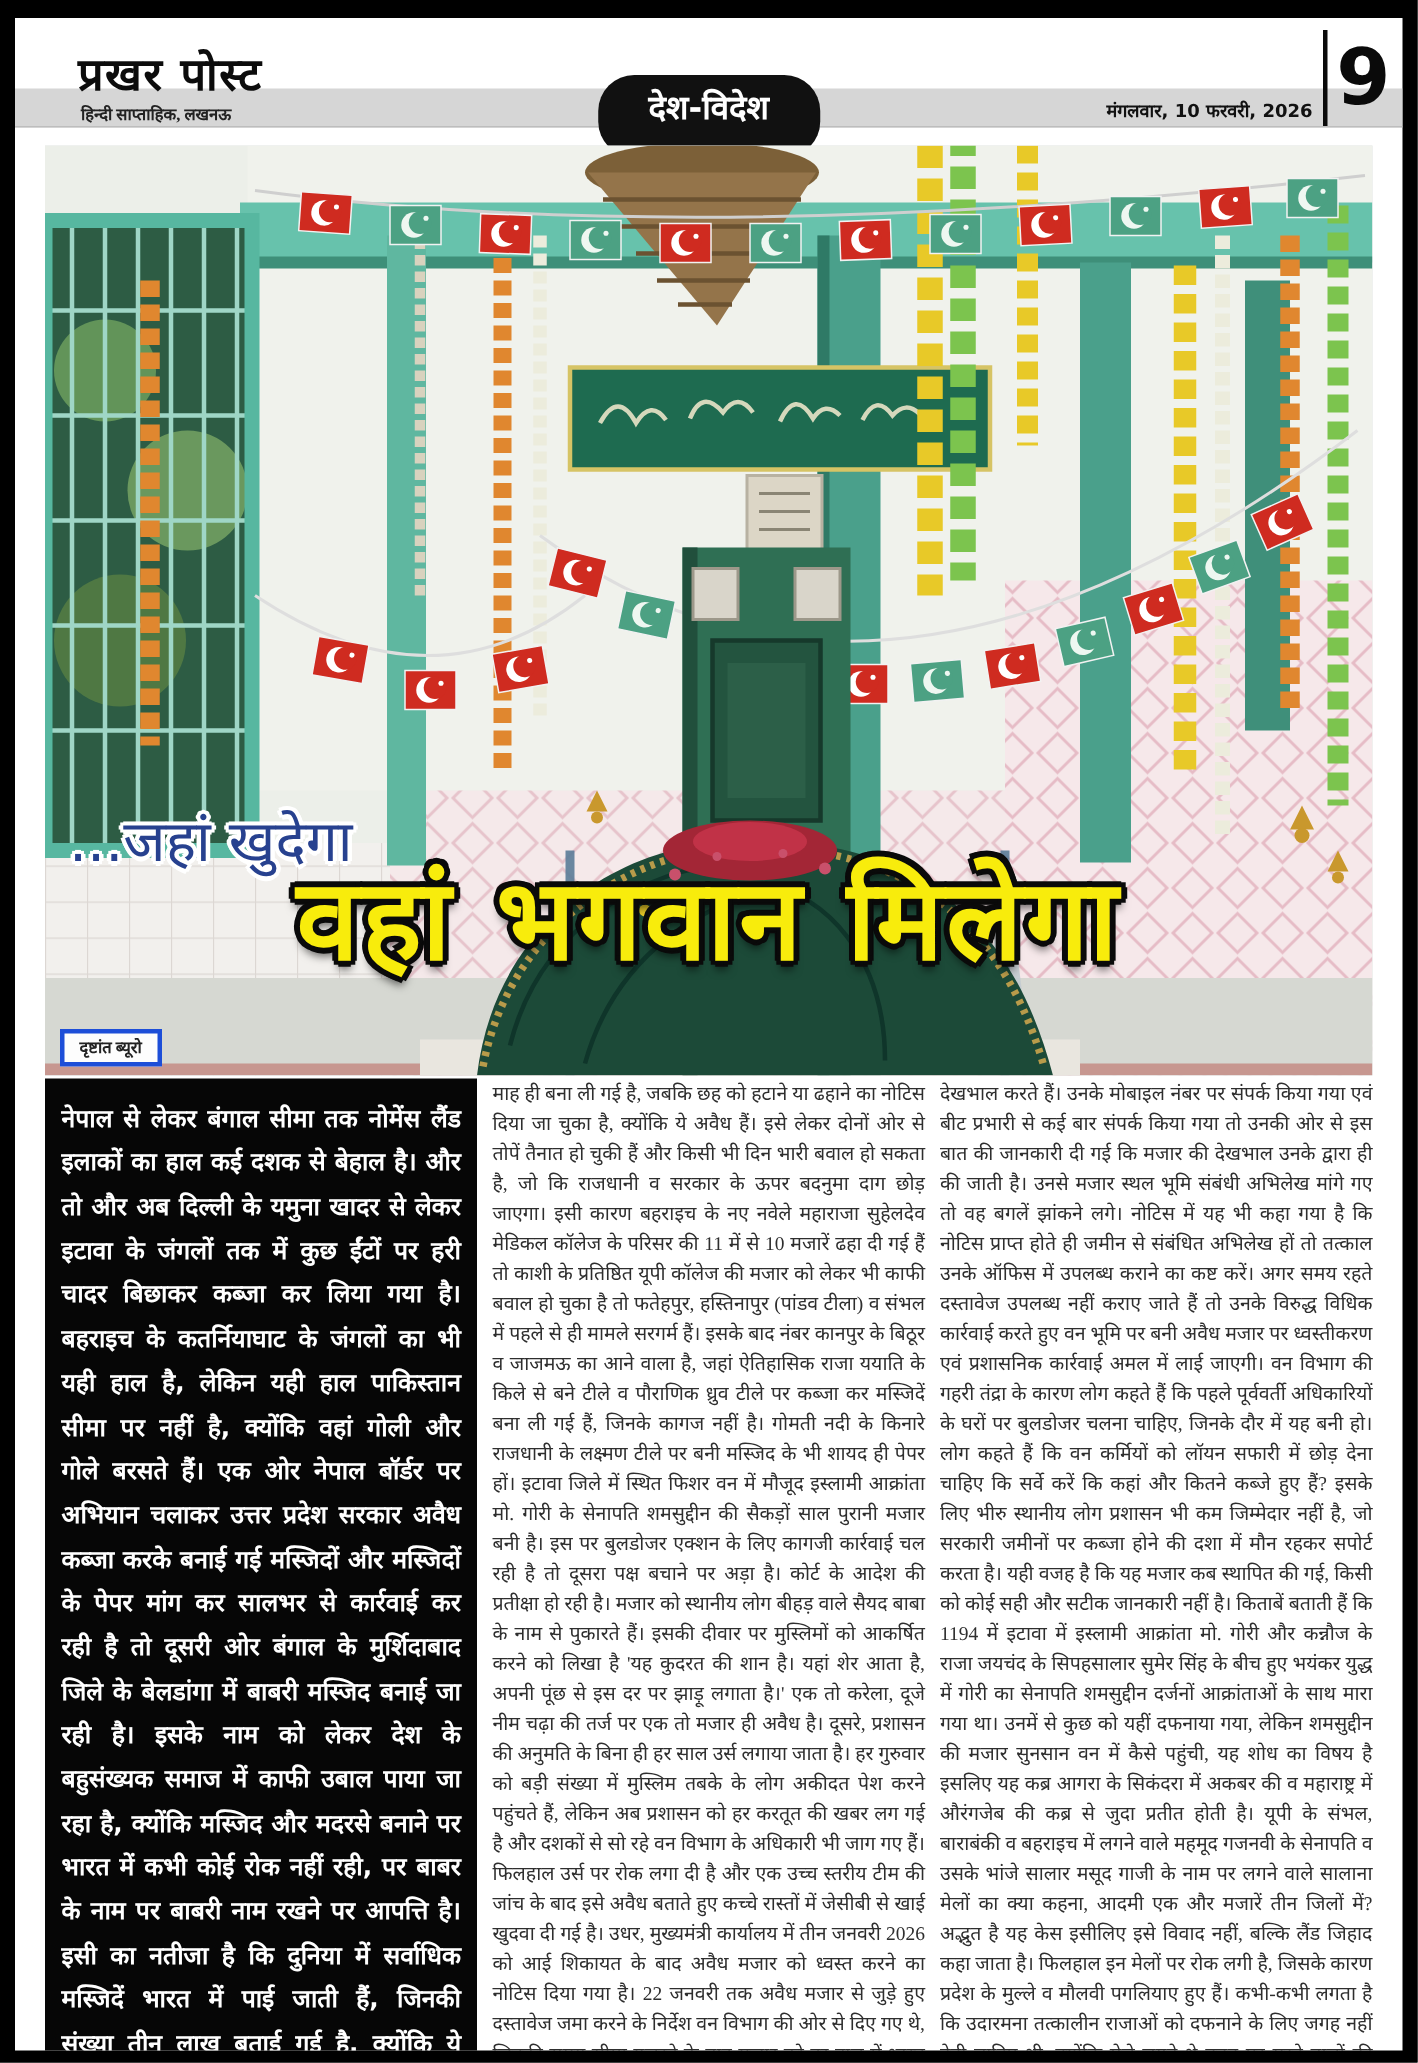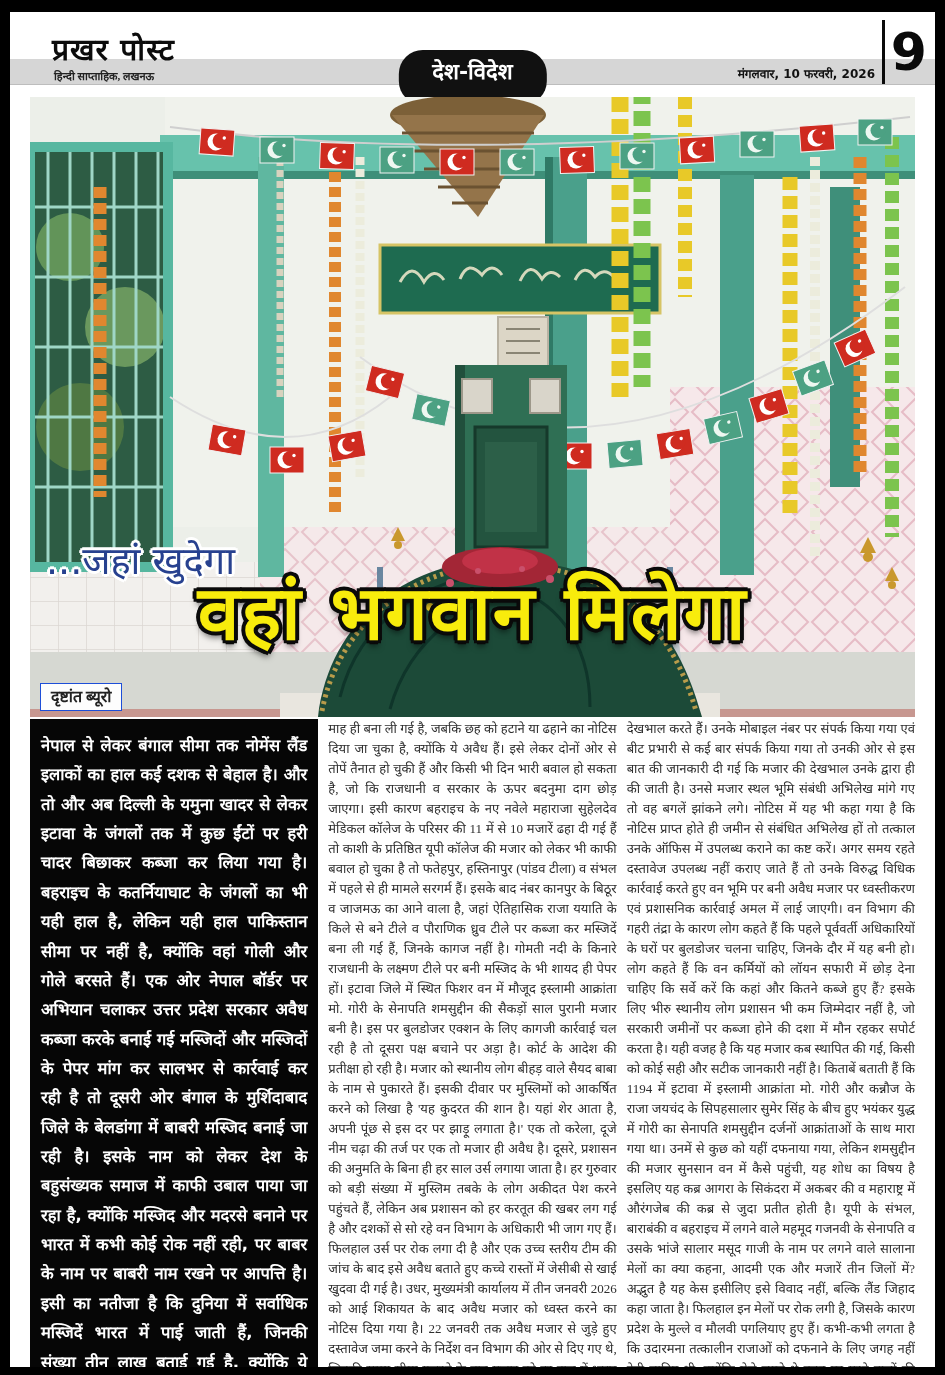--- a/index.html
+++ b/index.html
@@ -15,21 +15,21 @@
   .section-badge { position:absolute; left:50%; top:38px; transform:translateX(-50%); background:#111; color:#fff; font-family:"DejaVu Sans",sans-serif; font-weight:bold; font-size:22px; padding:5px 34px 20px; border-radius:24px; }
   .dateline { position:absolute; right:60px; top:53px; font-family:"DejaVu Sans",sans-serif; font-weight:bold; font-size:12px; color:#111; }
   .pageno { position:absolute; right:8px; top:8px; font-family:"DejaVu Sans",sans-serif; font-weight:bold; font-size:52px; color:#0a0a0a; border-left:3px solid #0a0a0a; padding-left:6px; line-height:64px; }
 
   
   .photo-wrap { position:absolute; left:20px; top:85px; width:885px; height:620px; background:#dfe6e0; overflow:hidden; }
   .kicker { position:absolute; left:16px; top:416px; font-family:"DejaVu Sans",sans-serif; font-weight:400; font-size:38px; color:#27418f;
     text-shadow:-2px -2px 0 #fff,2px -2px 0 #fff,-2px 2px 0 #fff,2px 2px 0 #fff,0 3px 0 #fff,3px 0 0 #fff,-3px 0 0 #fff,0 -3px 0 #fff;margin-top:20px; }
   .headline { position:absolute; left:0; top:462px; width:100%; text-align:center; font-family:"DejaVu Sans",sans-serif; font-weight:900; font-size:75px; letter-spacing:2px; color:#f8ec0c;
     text-shadow:-3px -3px 0 #0a0a0a,3px -3px 0 #0a0a0a,-3px 3px 0 #0a0a0a,3px 3px 0 #0a0a0a,0 4px 0 #0a0a0a,4px 0 0 #0a0a0a,-4px 0 0 #0a0a0a,0 -4px 0 #0a0a0a,0 6px 6px rgba(0,0,0,.55); }
-  .credit { position:absolute; left:10px; bottom:6px; background:#fdfdfd; border:1px solid #1d4ed8; padding:1px 10px 3px; font-size:16px; font-weight:bold; color:#222;text-align:right; }
+  .credit { position:absolute; left:10px; bottom:6px; background:#fdfdfd; border:3px solid #1d4ed8; padding:1px 10px 3px; font-size:11px; font-weight:bold; color:#222;text-align:right; }
 
   
   .columns { position:absolute; left:20px; top:707px; width:885px; display:flex; gap:10px; }
   .col { width:290px; }
   .lead-box { background:#060606; color:#fff; padding:12px 11px 14px; font-family:"DejaVu Sans",sans-serif; font-weight:bold; font-size:16.5px; line-height:1.78; text-align:justify; min-height:518px; }
   .bodytext { font-size:13px; line-height:1.54; color:#2e2e2e; text-align:justify; }
 </style>
 </head>
 <body>
 

